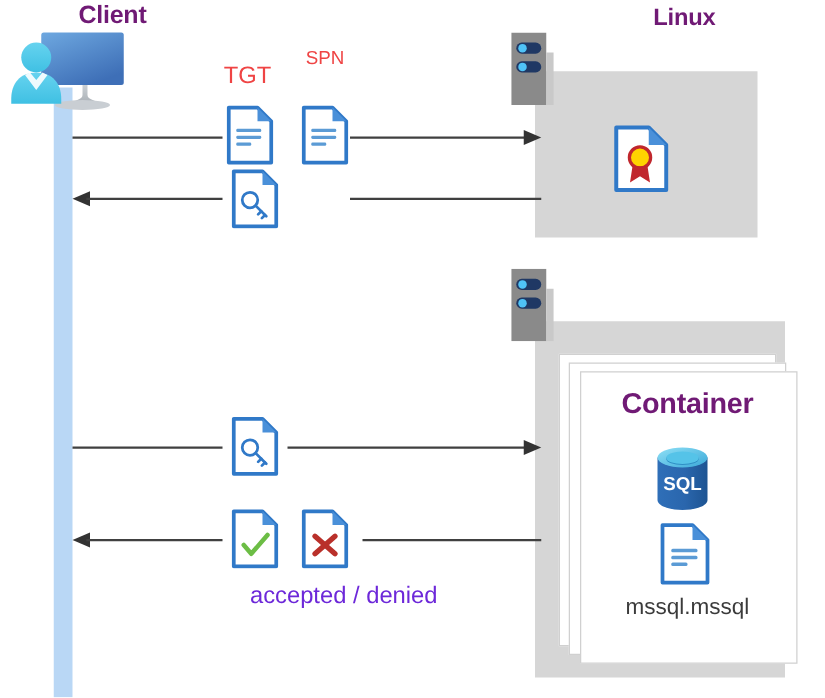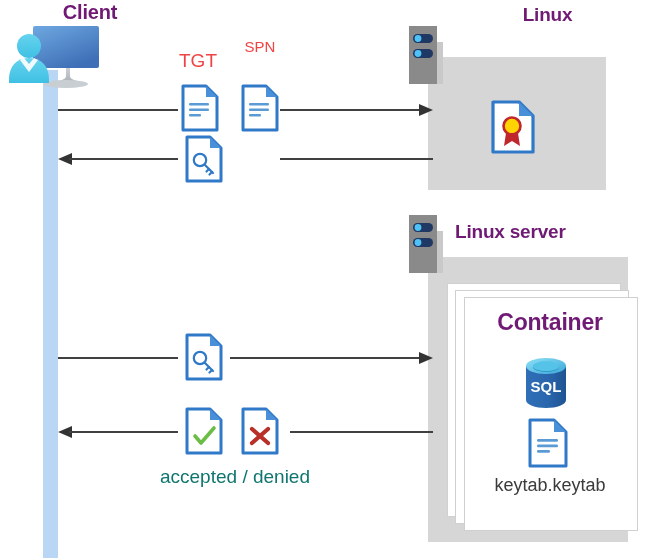--- a/index.html
+++ b/index.html
@@ -68,21 +68,21 @@
 
   
   .arrow-svg{overflow:visible;}
 
   
   .lbl{color:#ef4444;}
   #tgt-label{left:173px;top:50px;width:50px;font-size:19px;text-align:center;}
   #spn-label{left:232px;top:38px;width:56px;font-size:15px;text-align:center;}
   #accepted-label{
     left:120px;top:466px;width:230px;
-    font-size:19px;text-align:center;color:#0f766e;
+    font-size:19px;text-align:right;color:#6d28d9;
   }
   #keytab-label{
     left:468px;top:475px;width:164px;
     font-size:18px;text-align:center;color:#3b3b3b;
   }
 </style>
 </head>
 <body>
 
 <div id="stage">
@@ -116,21 +116,20 @@
       <path d="M12 40 l9 12 l9 -12 l-4 -2 l-5 6 l-5 -6 z" fill="#ffffff" opacity="0.9"></path>
     </svg>
   </div>
 
   <div class="abs title" id="client-title">Client</div>
 
   <div class="abs title" id="dc-title">
     <div>Linux</div>
   </div>
 
-  <div class="abs title" id="linux-title">Linux server</div>
 
   <div class="abs gray-box" id="dc-box"></div>
   <div class="abs gray-box" id="linux-box"></div>
 
   <div class="abs rack" id="dc-rack">
     <svg width="34" height="58" viewBox="0 0 34 58">
       <rect x="0" y="0" width="28" height="58" fill="#8a8a8a"></rect>
       <rect x="28" y="16" width="6" height="42" fill="#c9c9c9"></rect>
       <rect x="4" y="8" width="20" height="9" rx="4.5" fill="#1f3864"></rect>
       <circle cx="9" cy="12.5" r="3.4" fill="#4fc3f7"></circle>
@@ -189,21 +188,21 @@
   <div class="abs" style="left:528px;top:418px;width:40px;height:50px;">
     <svg width="40" height="50" viewBox="0 0 40 50">
       <path d="M2 2 h24 l12 12 v34 h-36 z" fill="#ffffff" stroke="#3079c8" stroke-width="3" stroke-linejoin="round"></path>
       <path d="M26 2 v12 h12 z" fill="#4a90d9"></path>
       <rect x="9" y="21" width="21" height="2.8" rx="1.2" fill="#5b9bd5"></rect>
       <rect x="9" y="26.5" width="21" height="2.8" rx="1.2" fill="#5b9bd5"></rect>
       <rect x="9" y="32" width="13" height="2.8" rx="1.2" fill="#5b9bd5"></rect>
     </svg>
   </div>
 
-  <div class="abs lbl" id="keytab-label">keytab.keytab</div>
+  <div class="abs lbl" id="keytab-label">mssql.mssql</div>
 
   <div class="abs" style="left:58px;top:96px;width:375px;height:28px;">
     <svg class="arrow-svg" width="375" height="28" viewBox="0 0 375 28">
       <line x1="0" y1="14" x2="120" y2="14" stroke="#404040" stroke-width="1.8"></line>
       <line x1="222" y1="14" x2="364" y2="14" stroke="#404040" stroke-width="1.8"></line>
       <path d="M375 14 l-14 -6 v12 z" fill="#333333"></path>
     </svg>
   </div>
 
   <div class="abs lbl" id="tgt-label">TGT</div>

